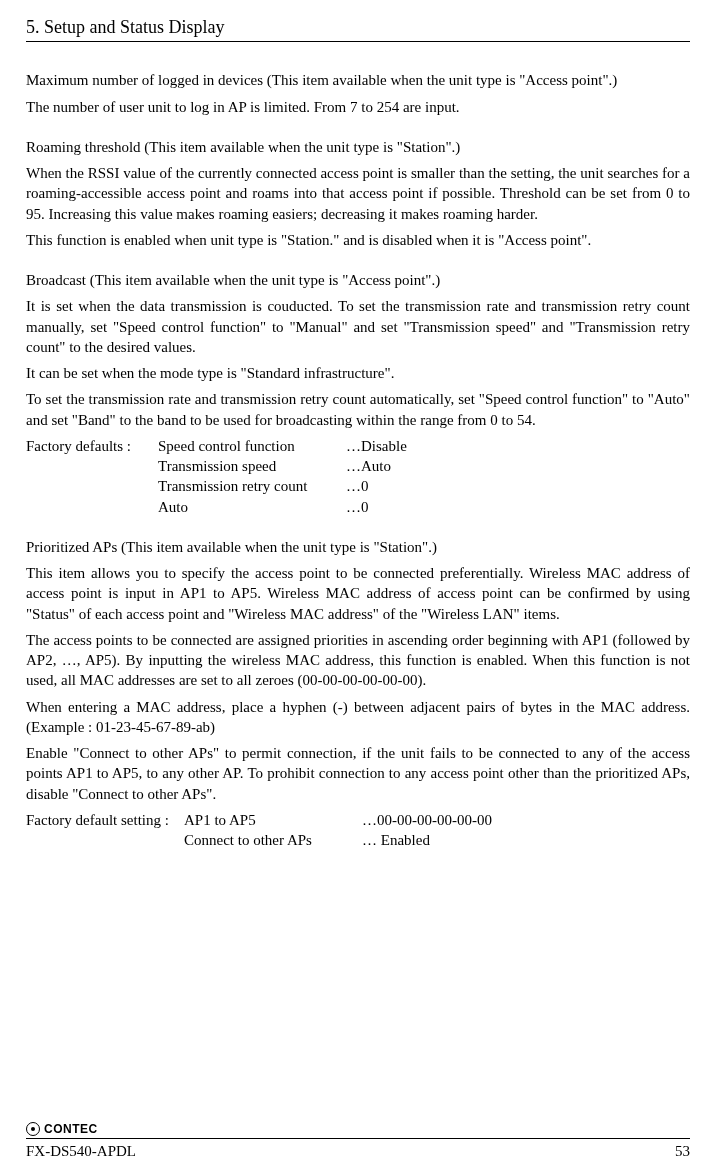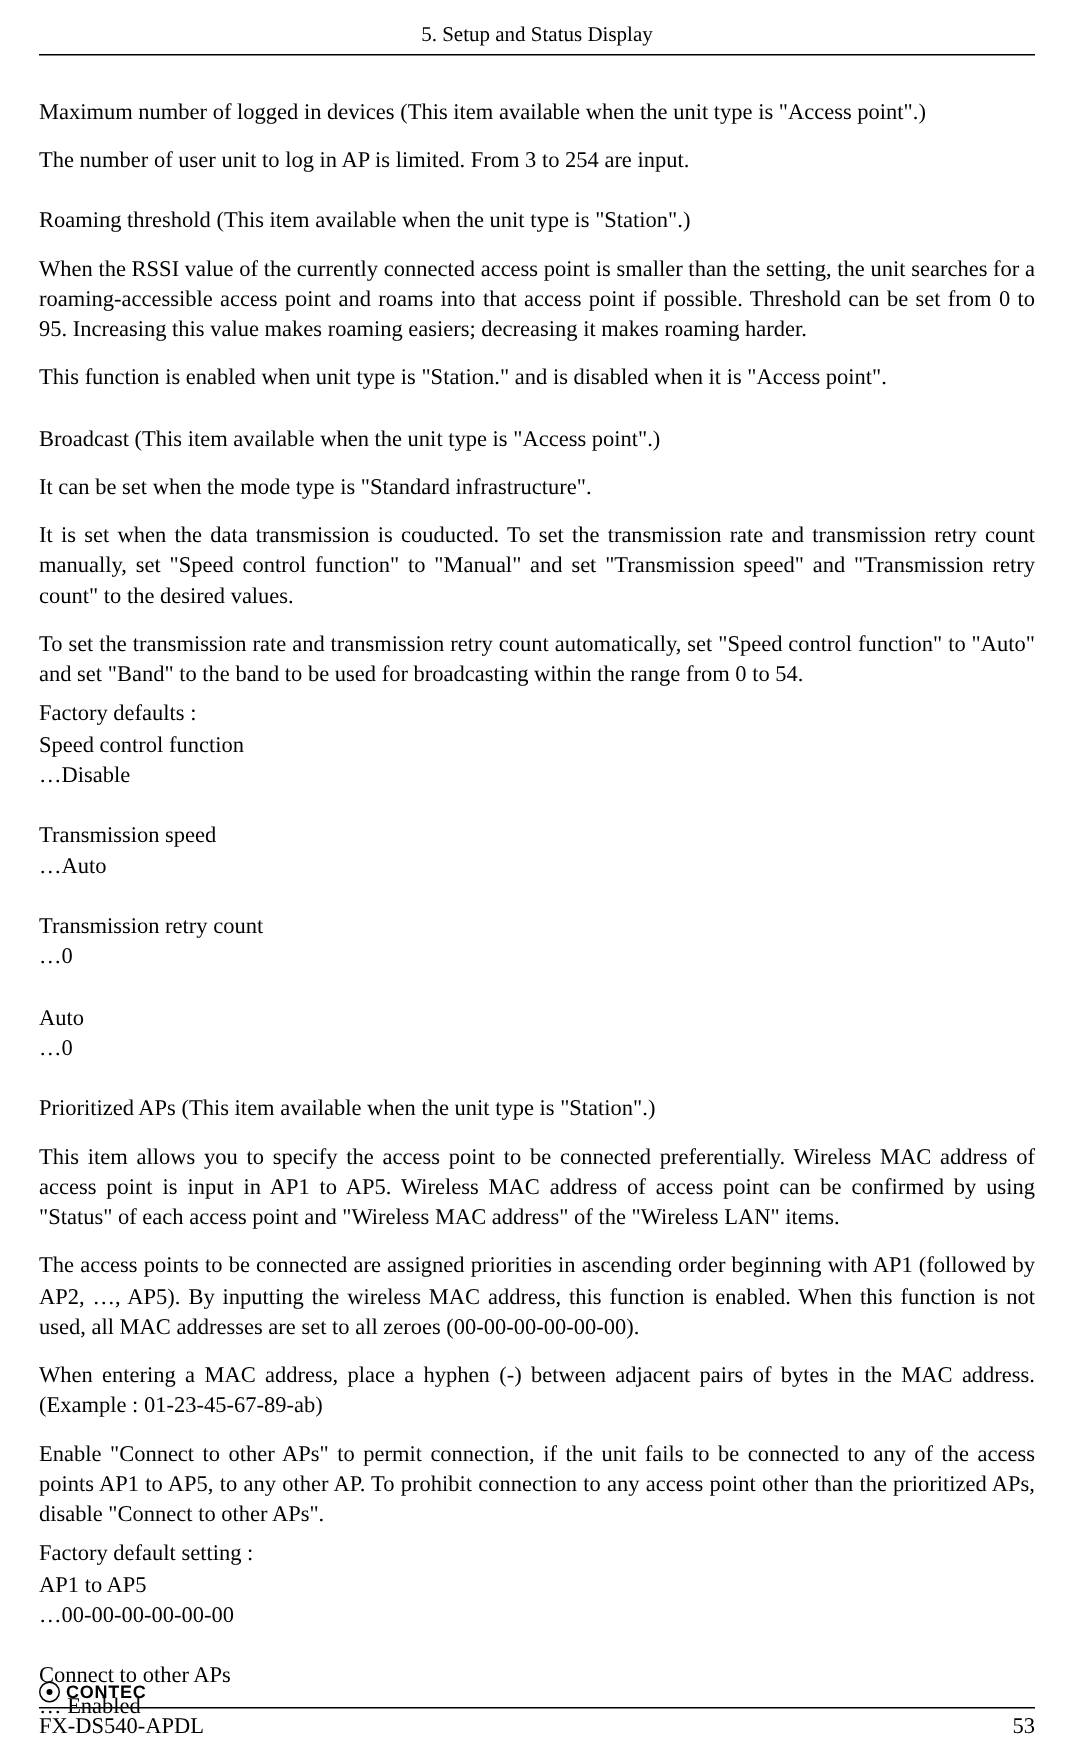--- a/index.html
+++ b/index.html
@@ -13,43 +13,43 @@
   .page {
     width: 716px;
     height: 1163px;
     box-sizing: border-box;
     padding: 15px 26px 0 26px;
     position: relative;
     font-size: 15px;
     line-height: 1.35;
   }
   .header {
-    text-align: center;
-    font-size: 14px;
+    text-align: left;
+    font-size: 18px;
     margin-bottom: 2px;
   }
   .hr-top {
     border: none;
     border-top: 1px solid #000;
     margin: 2px 0 28px 0;
   }
   .para {
-    margin: 12px 0 6px 0;
+    margin: 0 0 6px 0;
     text-align: justify;
     font-family: Liberation Serif, serif;
   }
   .section-gap {
     margin-top: 20px;
   }
   .defaults-block {
     margin: 0 0 6px 0;
   }
   .def-row {
     display: flex;
-    flex-direction: column;
+    flex-direction: row;
     white-space: pre;
   }
   .def-label { width: 132px; flex: 0 0 auto; }
   .def-valcol { width: 188px; flex: 0 0 auto; }
   .def-val { flex: 0 0 auto; }
   .def-label2 { width: 158px; flex:0 0 auto; }
   .def-valcol2 { width: 178px; flex:0 0 auto; }
   .footer {
     position: absolute;
     left: 26px;
@@ -93,29 +93,29 @@
 </style>
 </head>
 <body>
 
 <div class="page">
 
   <div class="header">5. Setup and Status Display</div>
   <hr class="hr-top">
 
   <p class="para">Maximum number of logged in devices (This item available when the unit type is "Access point".)</p>
-  <p class="para">The number of user unit to log in AP is limited.  From 3 to 254 are input.</p>
+  <p class="para">The number of user unit to log in AP is limited.  From 7 to 254 are input.</p>
 
   <p class="para section-gap">Roaming threshold (This item available when the unit type is "Station".)</p>
   <p class="para">When the RSSI value of the currently connected access point is smaller than the setting, the unit searches for a roaming-accessible access point and roams into that access point if possible.  Threshold can be set from 0 to 95.  Increasing this value makes roaming easiers; decreasing it makes roaming harder.</p>
   <p class="para">This function is enabled when unit type is "Station." and is disabled when it is "Access point".</p>
 
   <p class="para section-gap">Broadcast (This item available when the unit type is "Access point".)</p>
+  <p class="para">It is set when the data transmission is couducted.  To set the transmission rate and transmission retry count manually, set "Speed control function" to "Manual" and set "Transmission speed" and "Transmission retry count" to the desired values.</p>
   <p class="para">It can be set when the mode type is "Standard infrastructure".</p>
-  <p class="para">It is set when the data transmission is couducted.  To set the transmission rate and transmission retry count manually, set "Speed control function" to "Manual" and set "Transmission speed" and "Transmission retry count" to the desired values.</p>
   <p class="para">To set the transmission rate and transmission retry count automatically, set "Speed control function" to "Auto" and set "Band" to the band to be used for broadcasting within the range from 0 to 54.</p>
 
   <div class="defaults-block">
     <div class="def-row">
       <span class="def-label">Factory defaults : </span>
       <span class="def-valcol">Speed control function</span>
       <span class="def-val">…Disable</span>
     </div>
     <div class="def-row">
       <span class="def-label"> </span>

